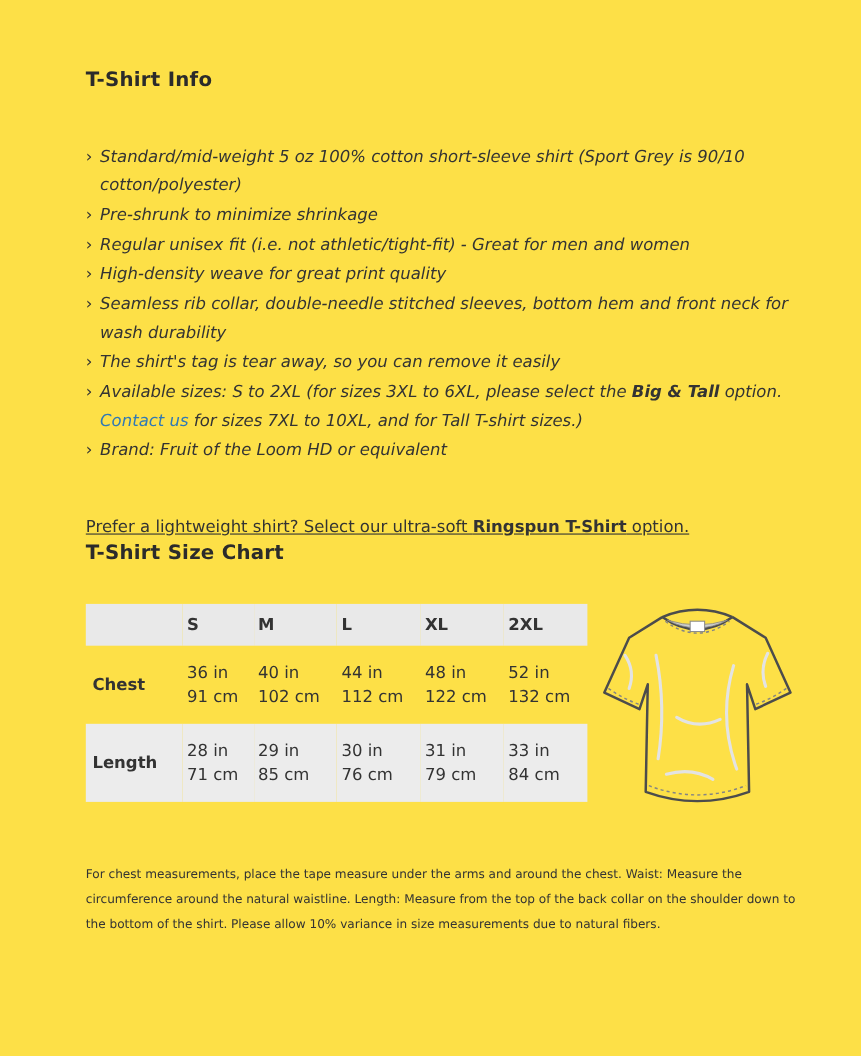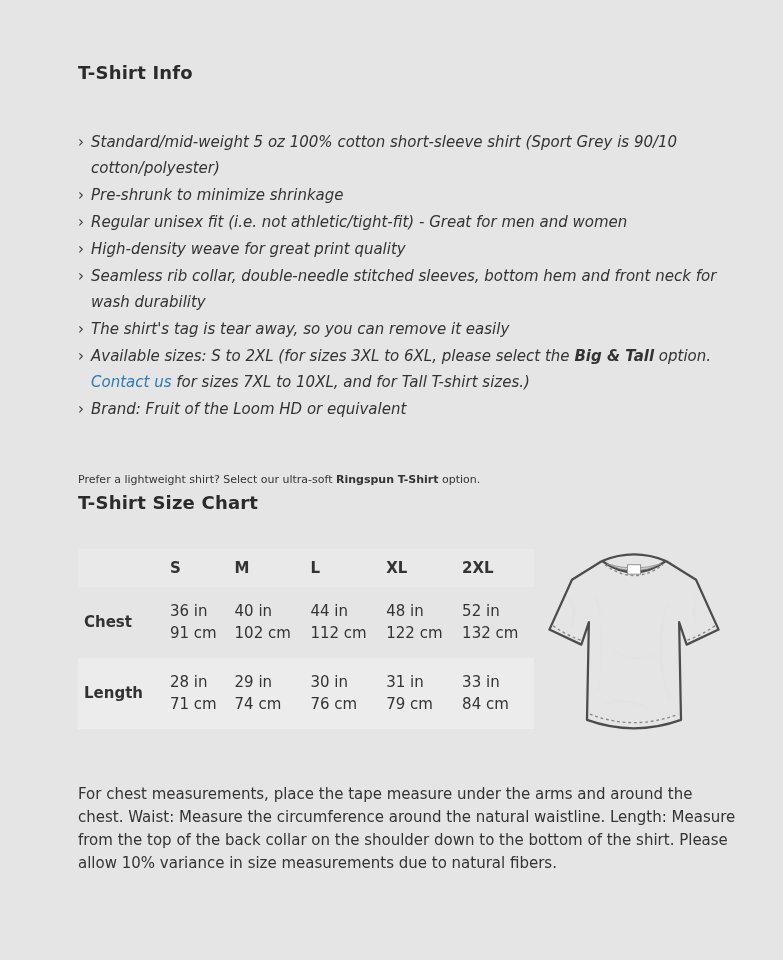--- a/index.html
+++ b/index.html
@@ -6,21 +6,21 @@
     margin: 0;
     padding: 0;
     background: #ffffff;
     font-family: "DejaVu Sans", "Liberation Sans", sans-serif;
     color: #333333;
   }
   .page {
     position: relative;
     width: 783px;
     height: 960px;
-    background: #e5e5e5;
+    background: #fde047;
     overflow: hidden;
   }
   .content {
     padding: 62px 44px 0 78px;
   }
   h2.section-heading {
     margin: 0;
     font-size: 18px;
     font-weight: bold;
     color: #2b2b2b;
@@ -49,22 +49,23 @@
   }
   .inline-bold { font-weight: bold; }
   a.text-link {
     color: #3079b5;
     text-decoration: none;
     cursor: pointer;
   }
   
   .preferences {
     margin-top: 46px;
-    font-size: 11px;
+    font-size: 15px;
     line-height: 23.5px;
+    text-decoration: underline;
   }
   .preferences p { margin: 0; }
   
   .size-chart-heading { margin-top: 47px; }
   .chart-area {
     display: flex;
     align-items: flex-start;
     margin-top: 36px;
   }
   table.size-table {
@@ -100,21 +101,21 @@
   }
   table.size-table thead th.label-col { width: 80px; }
   .cell-lines div { line-height: 22px; }
   .tee-wrap {
     margin-left: 6px;
     margin-top: -10px;
   }
   
   .measure-note {
     margin: 40px 0 0 0;
-    font-size: 15px;
+    font-size: 11px;
     line-height: 23px;
     max-width: 680px;
   }
 </style>
 </head>
 <body>
 
 <div class="page">
   <div class="content">
 
@@ -211,21 +212,21 @@
             <td class="row-label">Length</td>
             <td>
                 <div class="cell-lines">
                   <div>28 in</div>
                   <div>71 cm</div>
                 </div>
               </td>
             <td>
                 <div class="cell-lines">
                   <div>29 in</div>
-                  <div>74 cm</div>
+                  <div>85 cm</div>
                 </div>
               </td>
             <td>
                 <div class="cell-lines">
                   <div>30 in</div>
                   <div>76 cm</div>
                 </div>
               </td>
             <td>
                 <div class="cell-lines">

